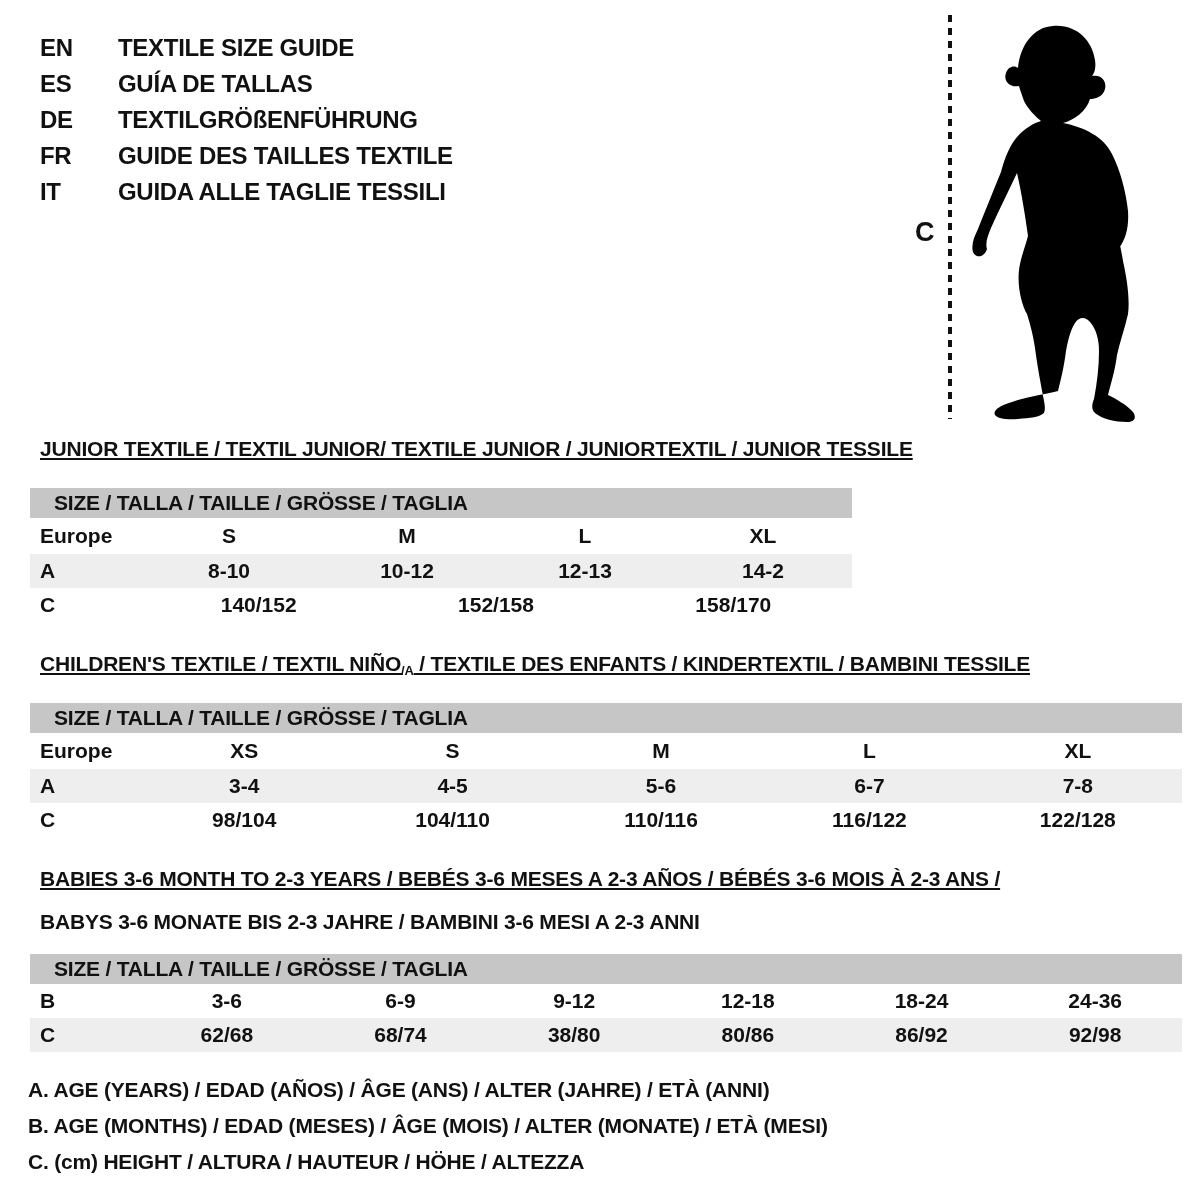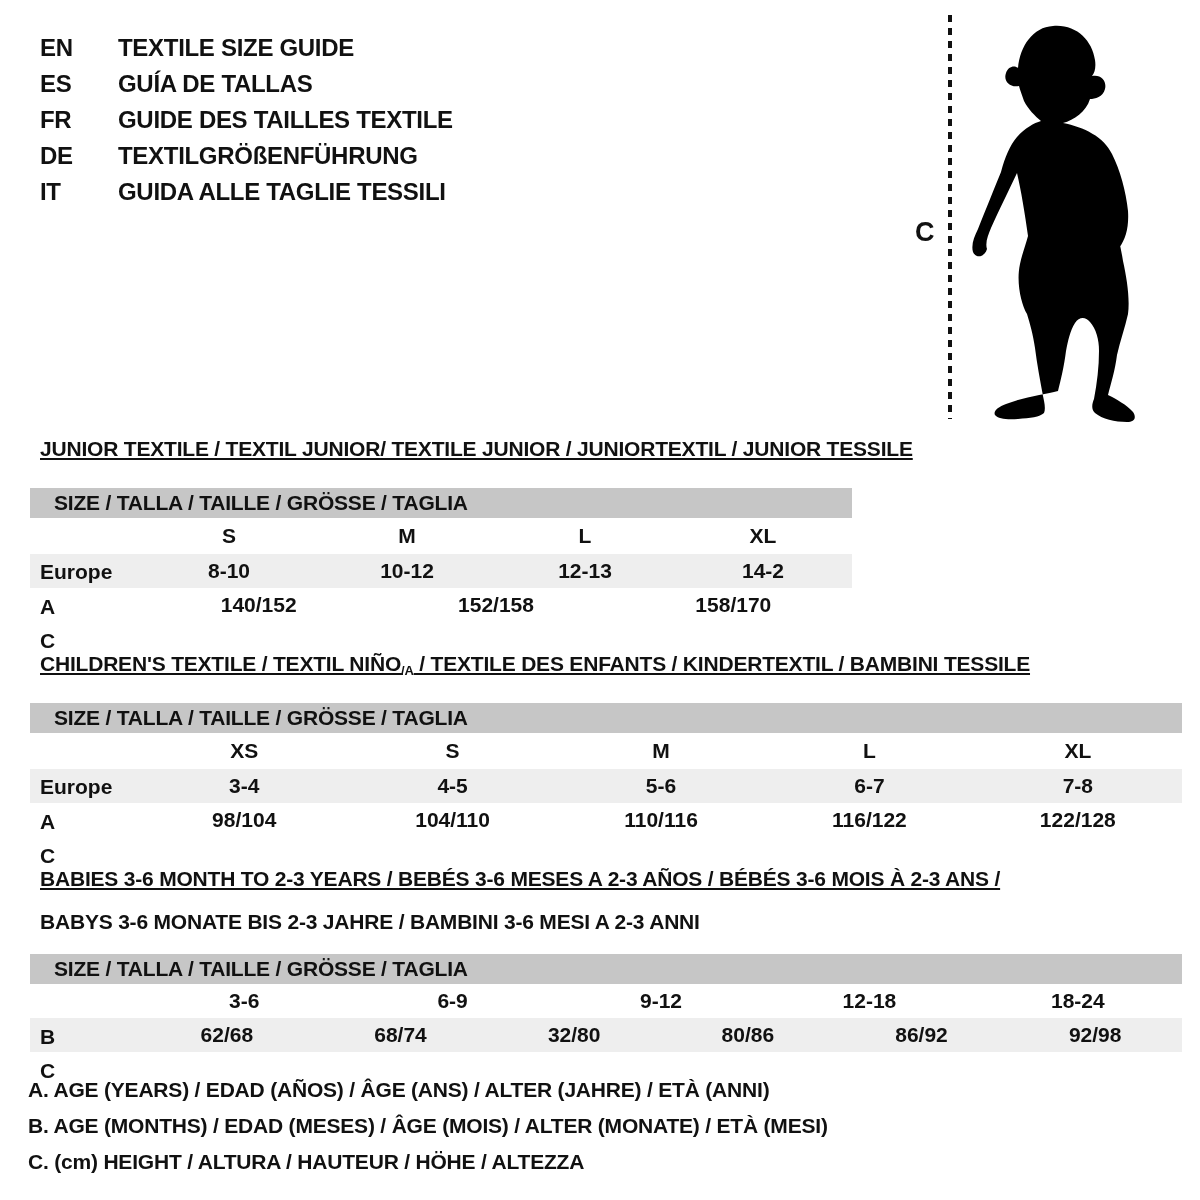--- a/index.html
+++ b/index.html
@@ -37,21 +37,21 @@
   .section-title .t-sub{font-size:13px;vertical-align:-4px;}
   .section-title-2{font-size:21px;line-height:26px;margin:10px 0 0 10px;letter-spacing:-0.2px;white-space:nowrap;}
   .size-table{margin-top:19px;}
   .size-header{
     height:30px;line-height:30px;background:var(--table-header-bg);
     font-size:21px;padding-left:24px;letter-spacing:-0.2px;
   }
   .size-row{display:flex;height:34px;line-height:34px;font-size:21px;}
   .size-row.first{height:36px;line-height:36px;}
   .size-row.shaded{background:var(--row-shade-bg);}
-  .row-label{flex:0 0 110px;width:110px;padding-left:10px;margin-top:36px;}
+  .row-label{flex:0 0 110px;width:110px;padding-left:10px;}
   .cell{flex:1;text-align:center;}
 
   
   .legend{position:absolute;left:28px;top:1072px;}
   .legend-line{font-size:21px;line-height:36px;letter-spacing:-0.2px;white-space:nowrap;}
 </style>
 </head>
 <body>
 
 <div class="canvas">
@@ -59,26 +59,26 @@
   <div class="lang-list">
       <div class="lang-row">
         <span class="lang-code">EN</span>
         <span class="lang-label">TEXTILE SIZE GUIDE</span>
       </div>
       <div class="lang-row">
         <span class="lang-code">ES</span>
         <span class="lang-label">GUÍA DE TALLAS</span>
       </div>
       <div class="lang-row">
+        <span class="lang-code">DE</span>
+        <span class="lang-label">TEXTILGRÖßENFÜHRUNG</span>
+      </div>
+      <div class="lang-row">
         <span class="lang-code">FR</span>
         <span class="lang-label">GUIDE DES TAILLES TEXTILE</span>
-      </div>
-      <div class="lang-row">
-        <span class="lang-code">DE</span>
-        <span class="lang-label">TEXTILGRÖßENFÜHRUNG</span>
       </div>
       <div class="lang-row">
         <span class="lang-code">IT</span>
         <span class="lang-label">GUIDA ALLE TAGLIE TESSILI</span>
       </div>
     </div>
 
   <div class="figure-area">
     <span class="c-label">C</span>
     <div class="dash-line"></div>
@@ -197,26 +197,27 @@
         <div class="section-title-2">BABYS 3-6 MONATE BIS 2-3 JAHRE / BAMBINI 3-6 MESI A 2-3 ANNI</div>
         <div class="size-table" style="width: 1152px;">
           <div class="size-header">SIZE / TALLA / TAILLE / GRÖSSE / TAGLIA</div>
           <div class="size-row">
             <span class="row-label">B</span>
             <span class="cell">3-6</span>
             <span class="cell">6-9</span>
             <span class="cell">9-12</span>
             <span class="cell">12-18</span>
             <span class="cell">18-24</span>
+            <span class="cell">24-36</span>
           </div>
           <div class="size-row shaded">
             <span class="row-label">C</span>
             <span class="cell">62/68</span>
             <span class="cell">68/74</span>
-            <span class="cell">32/80</span>
+            <span class="cell">38/80</span>
             <span class="cell">80/86</span>
             <span class="cell">86/92</span>
             <span class="cell">92/98</span>
           </div>
         </div>
       </section>
     </div>
 
   <div class="legend">
       <div class="legend-line">A. AGE (YEARS) / EDAD (AÑOS) / ÂGE (ANS) / ALTER (JAHRE) / ETÀ (ANNI)</div>

